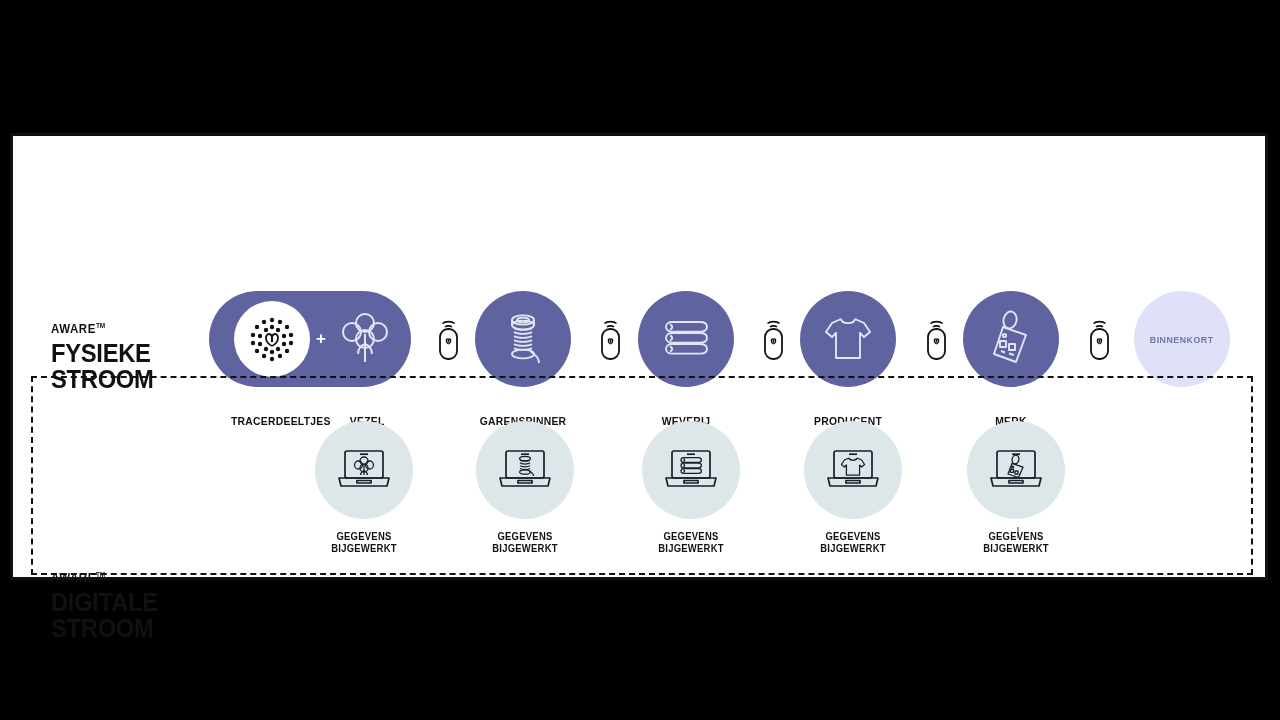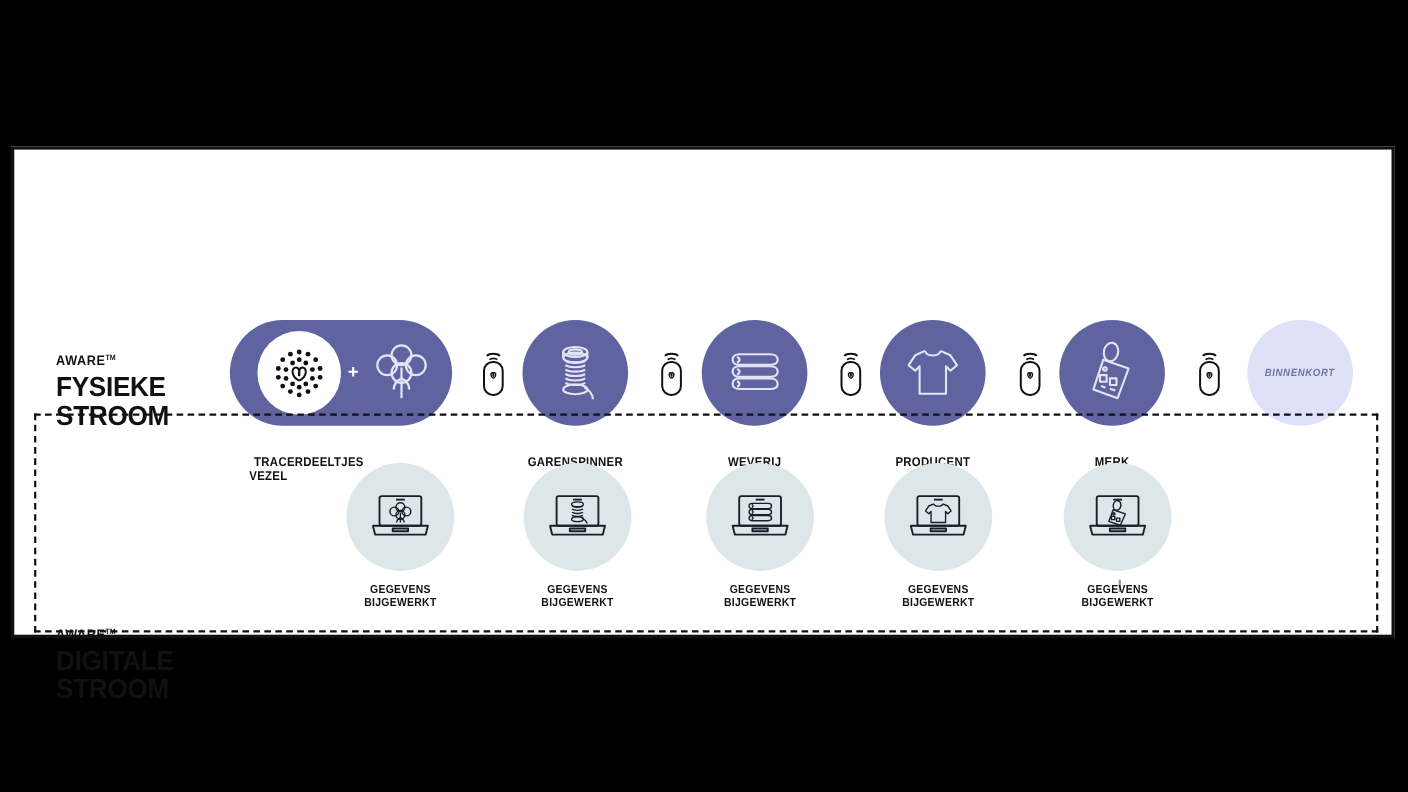--- a/index.html
+++ b/index.html
@@ -80,21 +80,21 @@
     transform: translateX(-50%) scaleX(0.9);
     font-weight: 700;
     font-size: 11.5px;
     letter-spacing: 0.3px;
     color: #111111;
     white-space: nowrap;
   }
   .capsule-captions {
     position: absolute;
     top: 124px; left: 0; width: 202px;
-    display: flex; justify-content: space-between; flex-direction: column;
+    display: flex; justify-content: space-between;
   }
   .capsule-captions span {
     font-weight: 700; font-size: 11.5px; letter-spacing: 0.3px;
     color: #111111; white-space: nowrap;
     transform: scaleX(0.9);
   }
   .capsule-captions span:first-child { transform-origin: left center; margin-left: 22px; }
   .capsule-captions span:last-child  { transform-origin: right center; margin-right: 26px; }
 
   .tracer-well {
@@ -367,21 +367,21 @@
             <path d="M10 10 C11.6 8.4 15.4 8.4 17 10"></path>
           </g>
           <rect x="5" y="12" width="17" height="30" rx="8" fill="#fff" stroke="#111" stroke-width="1.8"></rect>
           <g fill="none" stroke="#111" stroke-width="1.3">
             <path d="M13.5 27 C10.6 25.6 11 21.8 12.6 21.8 C13.8 21.8 14 23.7 13.5 25.3"></path>
             <path d="M13.5 27 C16.4 25.6 16 21.8 14.4 21.8 C13.2 21.8 13 23.7 13.5 25.3"></path>
           </g>
         </svg>
       </div>
 
-      <div class="pnode" style="left:925px;font-style:italic;">
+      <div class="pnode" style="left:925px;">
         <div class="soon-disc">
           <span class="soon-text">BINNENKORT</span>
         </div>
       </div>
     </div>
 
     <div id="digital-box"></div>
 
     <div class="row-label" id="label-digital">
       <div class="brand">

